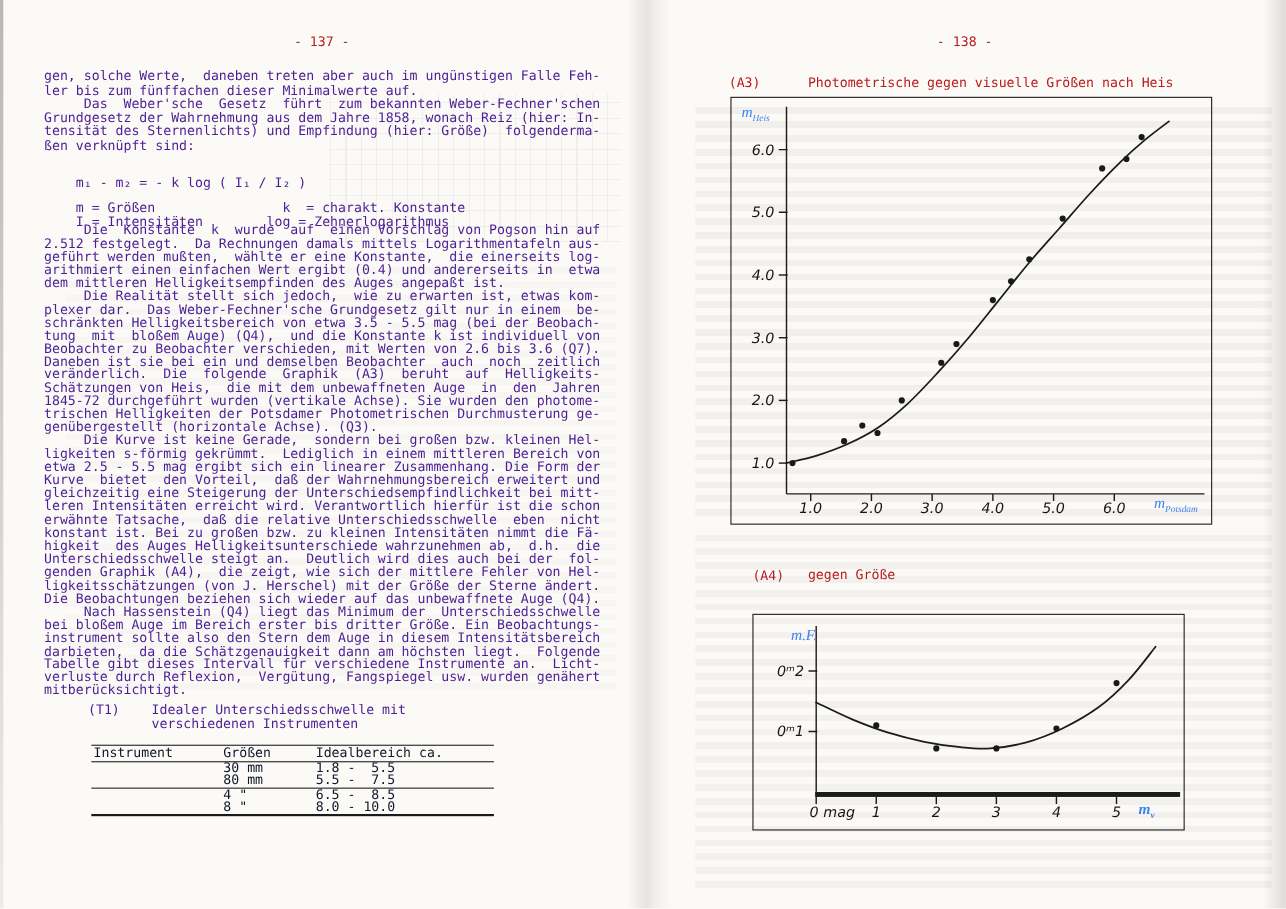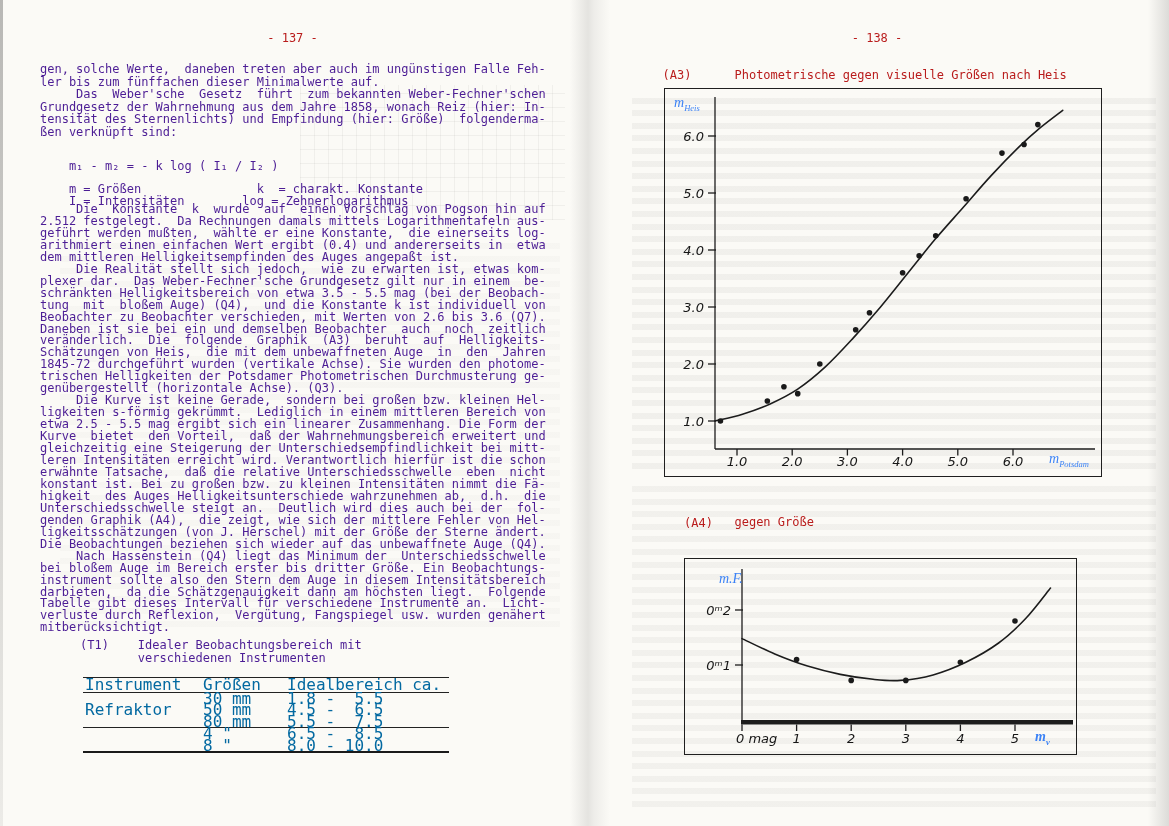--- a/index.html
+++ b/index.html
@@ -27,21 +27,21 @@
   .body-block{left:40px;white-space:pre;font-family:"DejaVu Sans Mono","Liberation Mono",monospace;
               font-size:12px;color:#4c1d95;}
   #body1{top:63px;line-height:12.6px;}
   #formula{top:160px;line-height:13px;}
   #defs{top:183px;line-height:12.4px;}
   #body2{top:204px;line-height:11.95px;}
   #t1-heading{left:80px;top:639px;line-height:12.6px;}
 
   
   .t1{left:83px;top:677px;width:366px;border-top:1.5px solid #222;border-bottom:2px solid #1a1a1a;
-      font-family:"DejaVu Sans Mono","Liberation Mono",monospace;font-size:16px;color:#0369a1;}
+      font-family:"DejaVu Sans Mono","Liberation Mono",monospace;font-size:12px;color:#0f172a;}
   .t1 .trow{display:flex;height:11.4px;line-height:11.4px;}
   .t1 .thead{height:14px;line-height:13px;border-bottom:1.5px solid #222;}
   .t1 .sep{border-top:1.2px solid #222;}
   .t1 .c1{width:118px;padding-left:2px;}
   .t1 .c2{width:84px;}
   .t1 .c3{flex:1;}
 
   
   .frame{border:1.5px solid #1f1f1f;background:transparent;}
   #a3-frame{left:664px;top:88px;width:436px;height:387px;}
@@ -108,38 +108,33 @@
 genden Graphik (A4),  die zeigt, wie sich der mittlere Fehler von Hel-
 ligkeitsschätzungen (von J. Herschel) mit der Größe der Sterne ändert.
 Die Beobachtungen beziehen sich wieder auf das unbewaffnete Auge (Q4).
      Nach Hassenstein (Q4) liegt das Minimum der  Unterschiedsschwelle
 bei bloßem Auge im Bereich erster bis dritter Größe. Ein Beobachtungs-
 instrument sollte also den Stern dem Auge in diesem Intensitätsbereich
 darbieten,  da die Schätzgenauigkeit dann am höchsten liegt.  Folgende
 Tabelle gibt dieses Intervall für verschiedene Instrumente an.  Licht-
 verluste durch Reflexion,  Vergütung, Fangspiegel usw. wurden genähert
 mitberücksichtigt.</div>
-<div class="abs body-block" id="t1-heading">(T1)    Idealer Beobachtungsbereich mit
+<div class="abs body-block" id="t1-heading">(T1)    Idealer Unterschiedsschwelle mit
         verschiedenen Instrumenten</div>
 
 <div class="abs t1">
   <div class="trow thead">
     <span class="c1">Instrument</span>
     <span class="c2">Größen</span>
     <span class="c3">Idealbereich ca.</span>
   </div>
   <div class="trow">
     <span class="c1 pre"></span>
     <span class="c2 pre">30 mm</span>
     <span class="c3 pre">1.8 -  5.5</span>
-  </div>
-  <div class="trow">
-    <span class="c1 pre">Refraktor</span>
-    <span class="c2 pre">50 mm</span>
-    <span class="c3 pre">4.5 -  6.5</span>
   </div>
   <div class="trow">
     <span class="c1 pre"></span>
     <span class="c2 pre">80 mm</span>
     <span class="c3 pre">5.5 -  7.5</span>
   </div>
   <div class="trow sep">
     <span class="c1 pre"></span>
     <span class="c2 pre">4 "</span>
     <span class="c3 pre">6.5 -  8.5</span>

